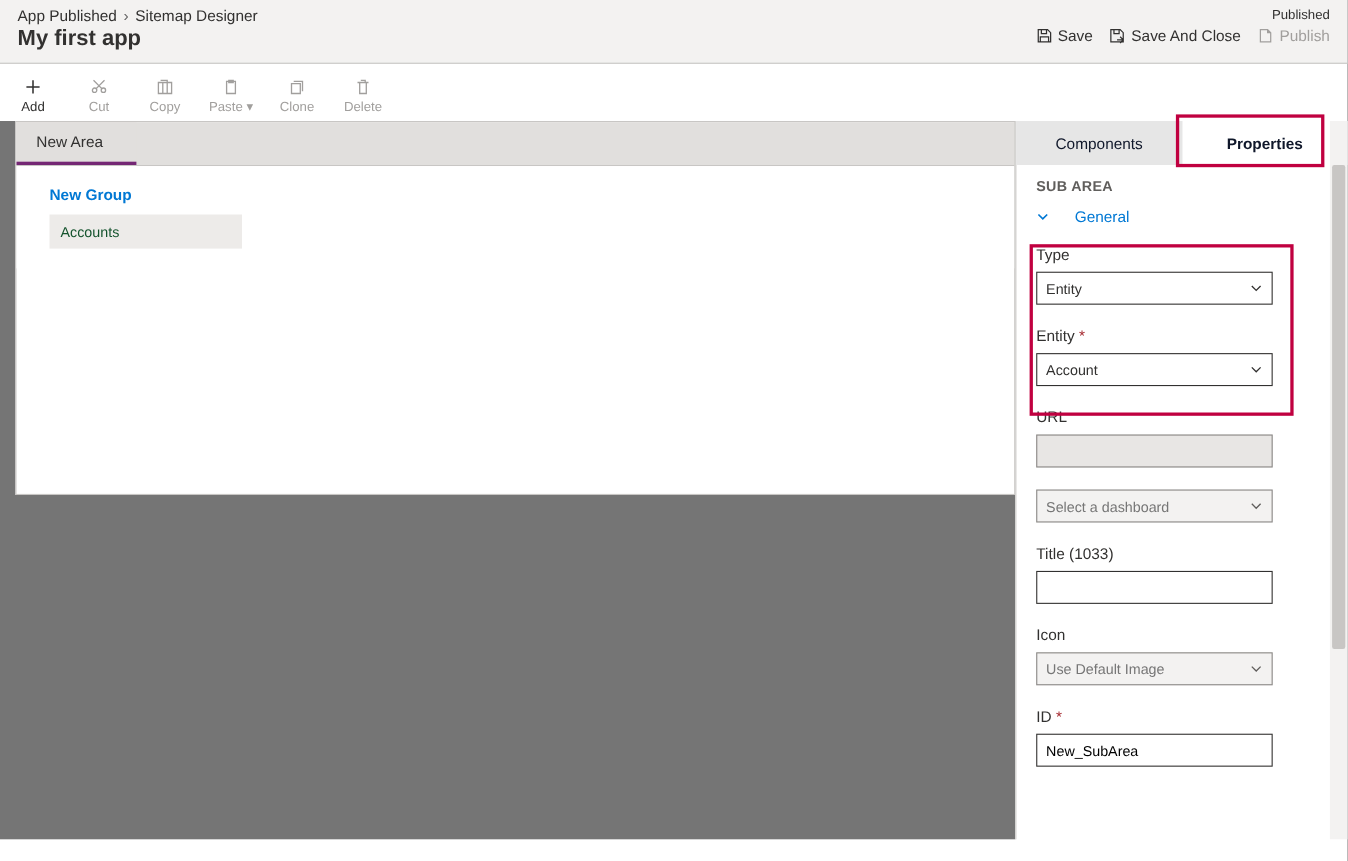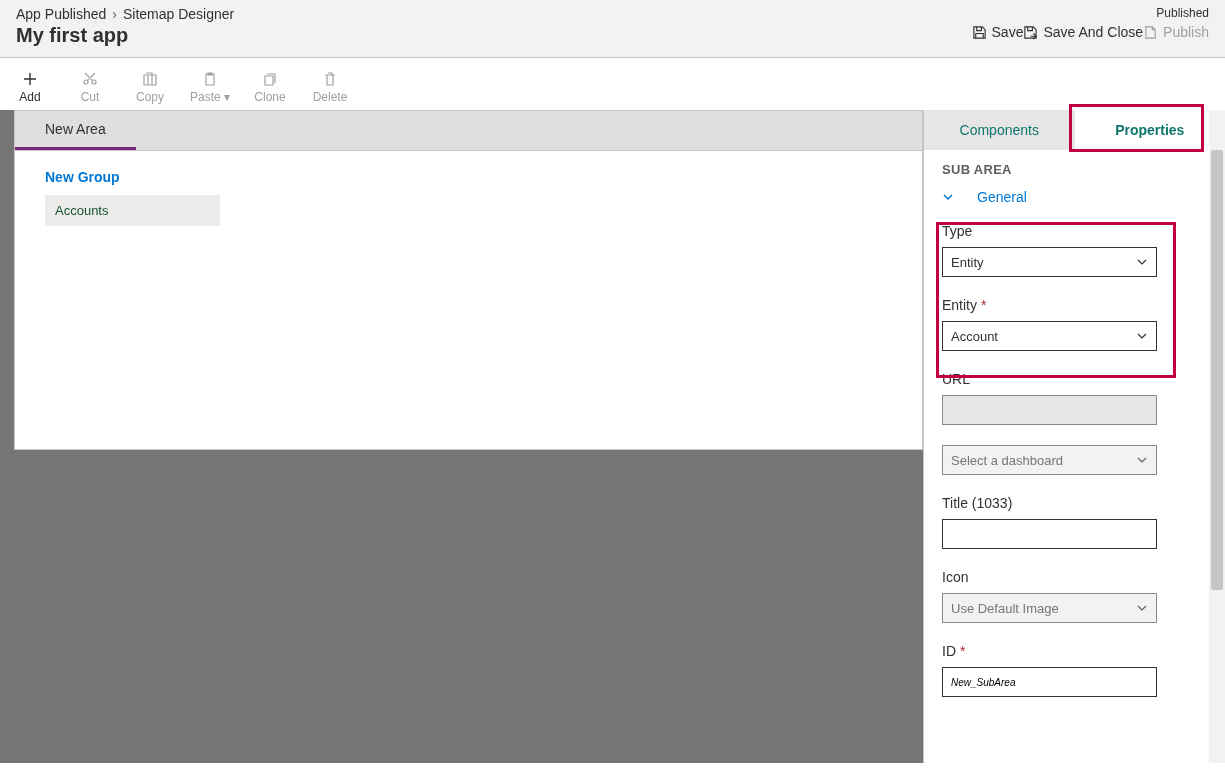--- a/index.html
+++ b/index.html
@@ -43,21 +43,21 @@
   top: 6px;
   text-align: right;
 }
 .status-label {
   font-size: 12px;
   color: #323130;
   margin-bottom: 4px;
 }
 .header-actions {
   display: flex;
-  gap: 0;
+  gap: 15px;
   align-items: center;
 }
 .header-action {
   display: flex;
   align-items: center;
   gap: 5px;
   font-size: 14px;
   cursor: pointer;
   color: #323130;
 }
@@ -111,21 +111,21 @@
   margin: 0 0 0 14px;
   height: 340px;
 }
 .area-header {
   background: #e1dfdd;
   padding: 0;
   border-bottom: 1px solid #c8c6c4;
 }
 .area-tab {
   display: inline-block;
-  padding: 10px 30px 10px 30px;
+  padding: 10px 30px 10px 18px;
   font-weight: 400;
   border-bottom: 3px solid #742774;
   background: #e1dfdd;
   font-size: 14px;
 }
 .area-body {
   padding: 18px 30px;
   background: #fff;
 }
 .group-title {
@@ -153,21 +153,21 @@
   display: flex;
   background: #e6e6e6;
   position: relative;
 }
 .panel-tab {
   flex: 1;
   text-align: center;
   padding: 12px 0;
   font-size: 14px;
   cursor: pointer;
-  color: #0f766e;
+  color: #0f172a;
 }
 .panel-tab.active {
   background: #fff;
   font-weight: 600;
 }
 .highlight-box-tab {
   position: absolute;
   border: 3px solid #c00040;
   pointer-events: none;
   top: -6px;
@@ -219,24 +219,23 @@
   justify-content: space-between;
   background: #fff;
 }
 .select-box {
   cursor: pointer;
 }
 .input-box input {
   border: none;
   outline: none;
   width: 100%;
-  font-size: 10px;
+  font-size: 13px;
   background: transparent;
   height: 100%;
-  font-style: italic;
 }
 .select-box.dimmed, .input-box.dimmed {
   background: #f3f2f1;
   color: #605e5c;
   border: 1px solid #8a8886;
 }
 .input-box.ro {
   background: #e8e6e4;
   border: 1px solid #8a8886;
 }

